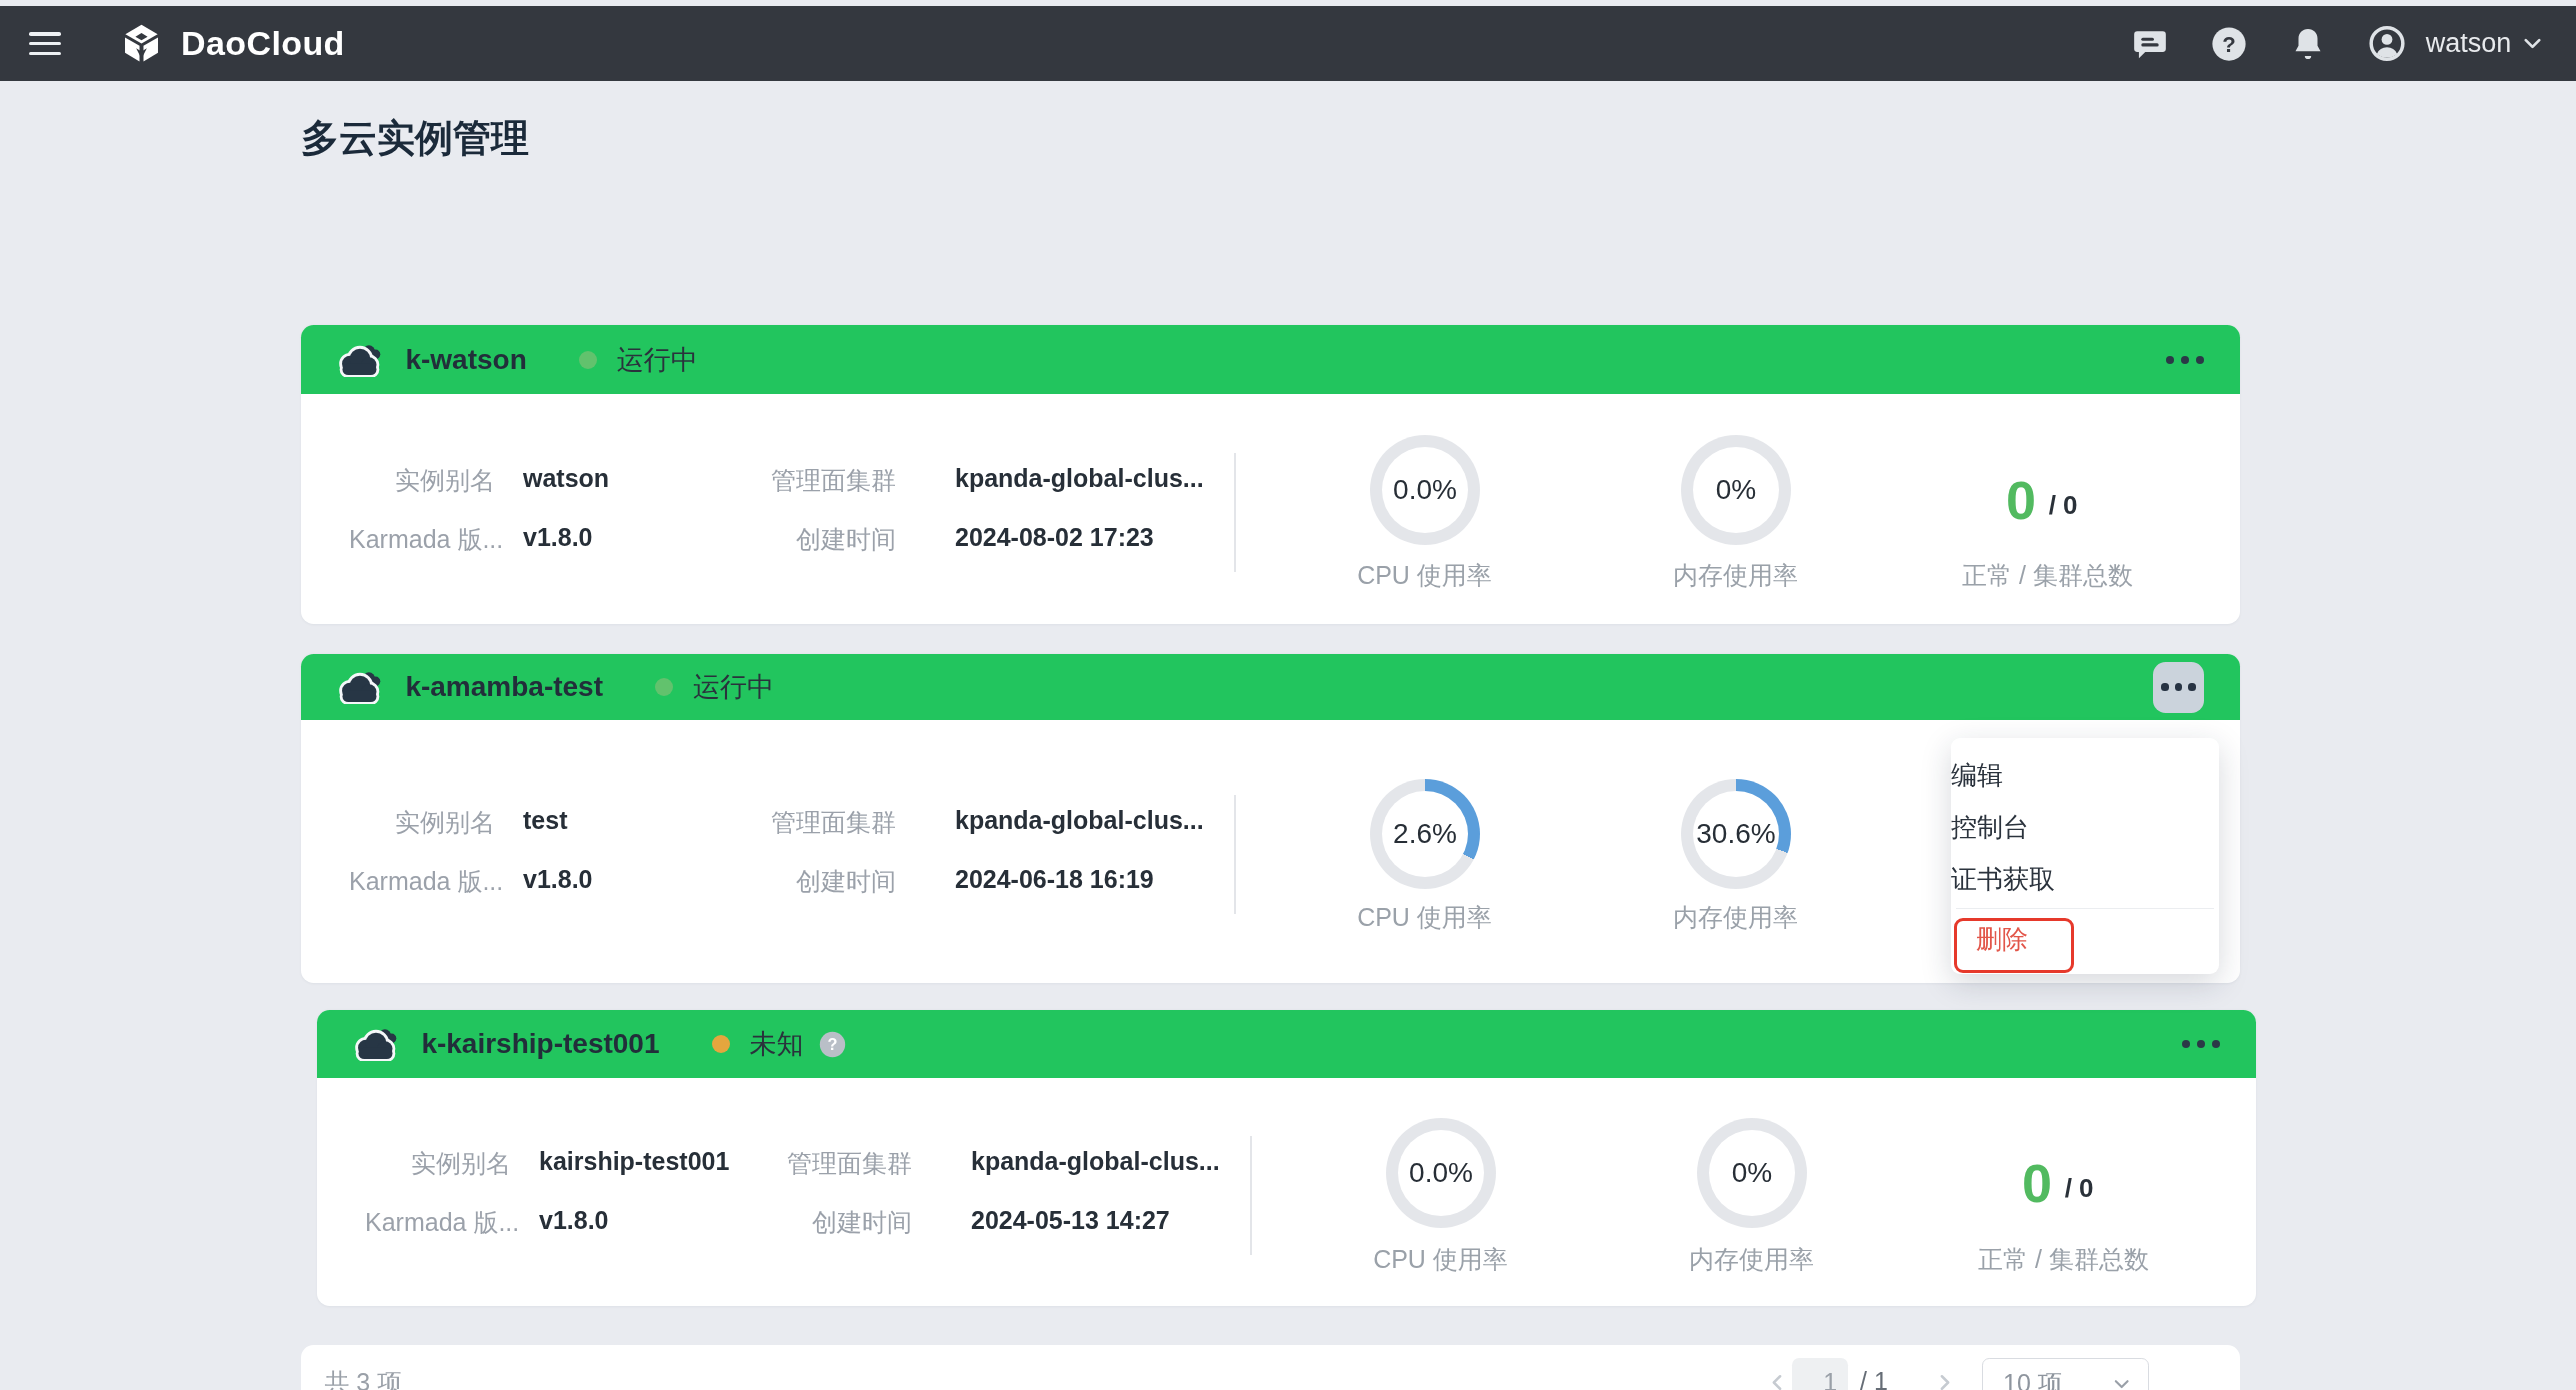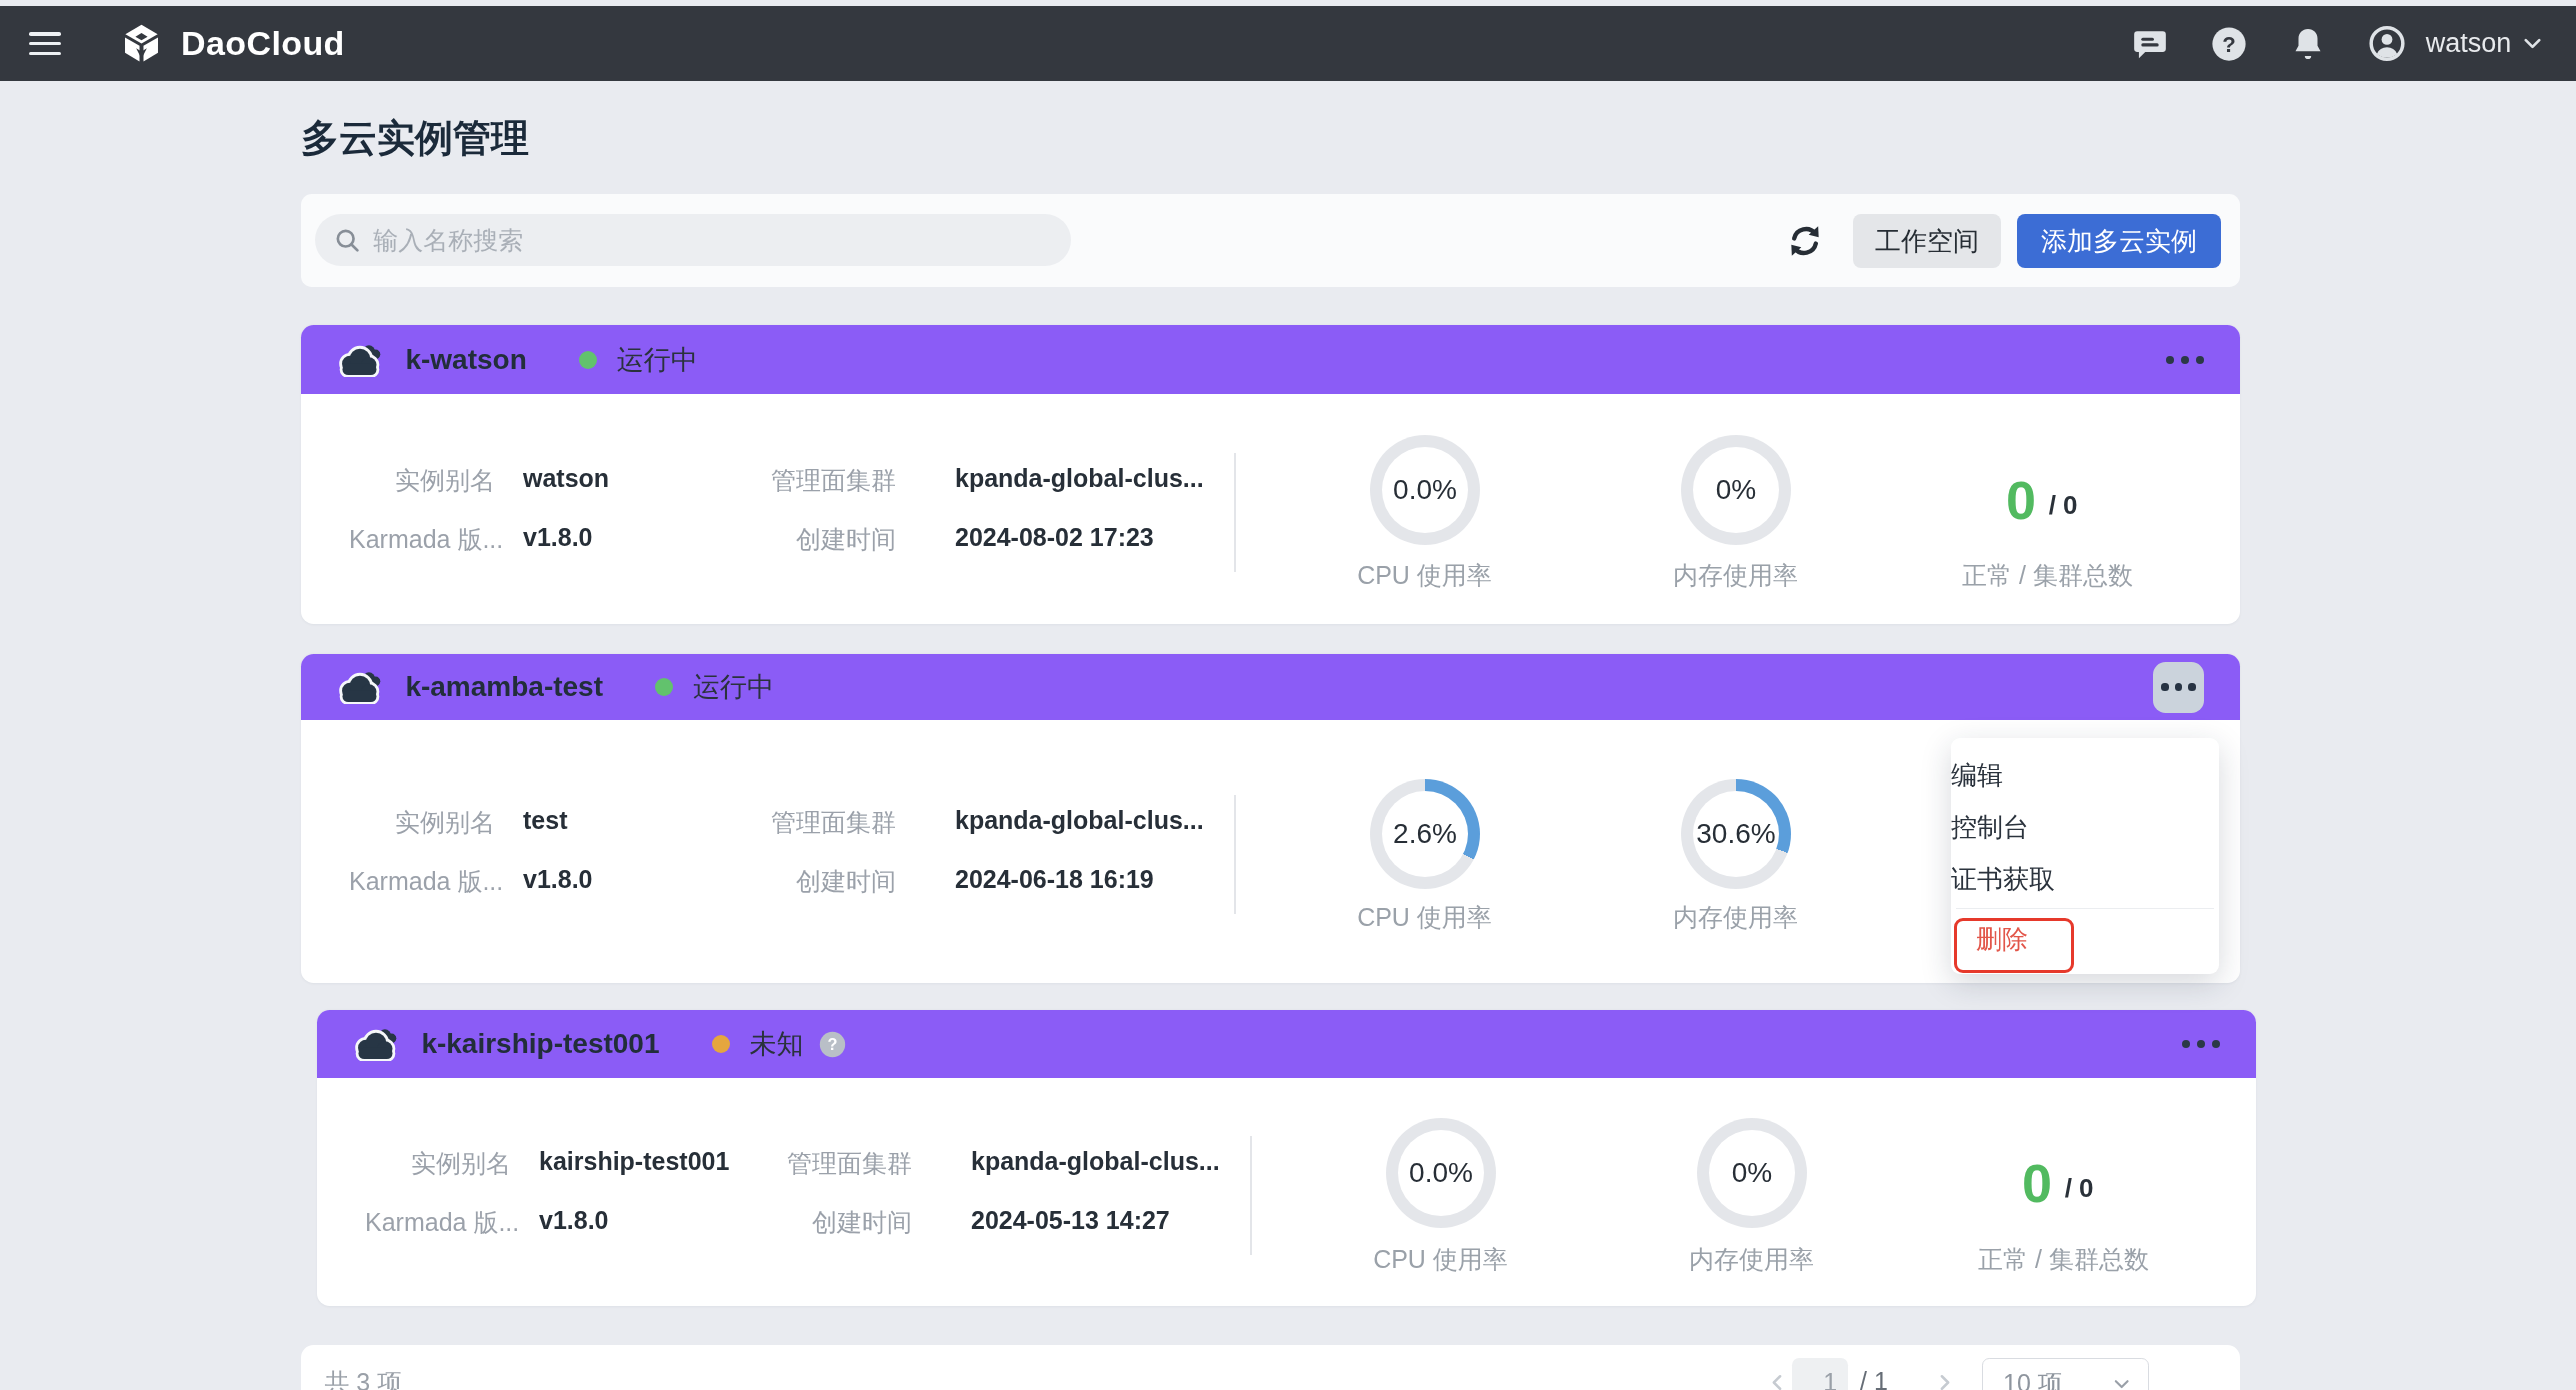--- a/index.html
+++ b/index.html
@@ -29,21 +29,21 @@
   .searchbox { position: absolute; left: 14.4px; top: 20px; width: 756px; height: 52px; background: #eceef1; border-radius: 26px; display: flex; align-items: center; padding: 0 18px; gap: 10.8px; }
   .searchbox input { flex: 1; border: none; outline: none; background: transparent; font-size: 25px; color: #333a42; font-family: inherit; }
   .searchbox input::placeholder { color: #a9afb7; }
   .refresh-btn { position: absolute; left: 1482px; top: 25px; width: 43px; height: 43px; display:flex; align-items:center; justify-content:center; cursor:pointer; }
   .btn { position: absolute; top: 20px; height: 54px; border-radius: 8px; font-size: 26px; display:flex; align-items:center; justify-content:center; cursor: pointer; }
   .btn-gray { left: 1552px; width: 148px; background: #e4e6e9; color: #262d34; }
   .btn-blue { left: 1716px; width: 204px; background: #3c6dd5; color: #ffffff; }
 
   
   .card { position: absolute; left: 301px; width: 1939px; background: #ffffff; border-radius: 12.6px; box-shadow: 0 0.9px 2.7px rgba(27,37,58,.05); }
-  .card-header { position: absolute; left:0; right:0; top:0; background: #8b5cf6; border-radius: 12.6px 12.6px 0 0; display: flex; align-items: center; padding: 0 36px; }
+  .card-header { position: absolute; left:0; right:0; top:0; background: #22c55e; border-radius: 12.6px 12.6px 0 0; display: flex; align-items: center; padding: 0 36px; }
   .inst-name { margin-left: 23.4px; font-size: 28px; font-weight: bold; color: #222e3a; }
   .dot { width: 18px; height: 18px; border-radius: 50%; margin-left: 52px; flex: none; }
   .dot-green { background: #62c26d; }
   .dot-orange { background: #e5a63e; }
   .inst-status { margin-left: 20px; font-size: 27px; color: #2a323c; }
   .help-badge { margin-left: 14.4px; display:flex; }
   .ellipsis { margin-left: auto; display: flex; gap: 7.2px; align-items: center; cursor: pointer; padding: 9px 0; }
   .ellipsis i { width: 8px; height: 8px; border-radius: 50%; background: #2b3947; }
   .menu-btn { margin-left: auto; width: 51px; height: 51px; border-radius: 12.6px; background: #cbd3dc; display: flex; gap: 6.3px; align-items: center; justify-content: center; cursor: pointer; }
   .menu-btn i { width: 7.2px; height: 7.2px; border-radius: 50%; background: #273343; }
@@ -132,39 +132,20 @@
       <span class="nav-ic nav-chev" style="margin-left:7.2px;width:27px;">
         <svg width="27" height="27" viewBox="0 0 24 24">
             <polyline points="6,9 12,15 18,9" fill="none" stroke="#dfe3e7" stroke-width="2.4" stroke-linecap="round" stroke-linejoin="round"></polyline>
           </svg>
       </span>
     </div>
   </header>
 
   <h1 class="page-title">多云实例管理</h1>
 
-  <section class="toolbar">
-    <div class="searchbox">
-      <svg width="29" height="29" viewBox="0 0 24 24">
-        <circle cx="10.5" cy="10.5" r="6.5" fill="none" stroke="#878e97" stroke-width="2.2"></circle>
-        <line x1="15.3" y1="15.3" x2="20.2" y2="20.2" stroke="#878e97" stroke-width="2.2" stroke-linecap="round"></line>
-      </svg>
-      <input type="text" placeholder="输入名称搜索" style="">
-    </div>
-    <div class="refresh-btn">
-      <svg width="40" height="40" viewBox="0 0 24 24">
-        <path d="M5.5 10.5 A 7.2 7.2 0 0 1 18.2 7.6" fill="none" stroke="#262d35" stroke-width="2.6" stroke-linecap="round"></path>
-        <polygon points="19.9,3.2 20.2,9.8 14.2,8.2" fill="#262d35"></polygon>
-        <path d="M18.5 13.5 A 7.2 7.2 0 0 1 5.8 16.4" fill="none" stroke="#262d35" stroke-width="2.6" stroke-linecap="round"></path>
-        <polygon points="4.1,20.8 3.8,14.2 9.8,15.8" fill="#262d35"></polygon>
-      </svg>
-    </div>
-    <div class="btn btn-gray">工作空间</div>
-    <div class="btn btn-blue">添加多云实例</div>
-  </section>
 
   <section class="card" style="top:325px;height:299px;">
     <div class="card-header" style="height:69px;">
       <svg width="45" height="34" viewBox="0 0 46 36">
         <g fill="#273645">
             <circle cx="33" cy="9" r="6.5"></circle>
             <circle cx="40" cy="12" r="5"></circle>
             <rect x="28" y="8" width="16.5" height="8" rx="4"></rect>
           </g>
         <g fill="#f5f7f9" stroke="#f5f7f9" stroke-width="6">

